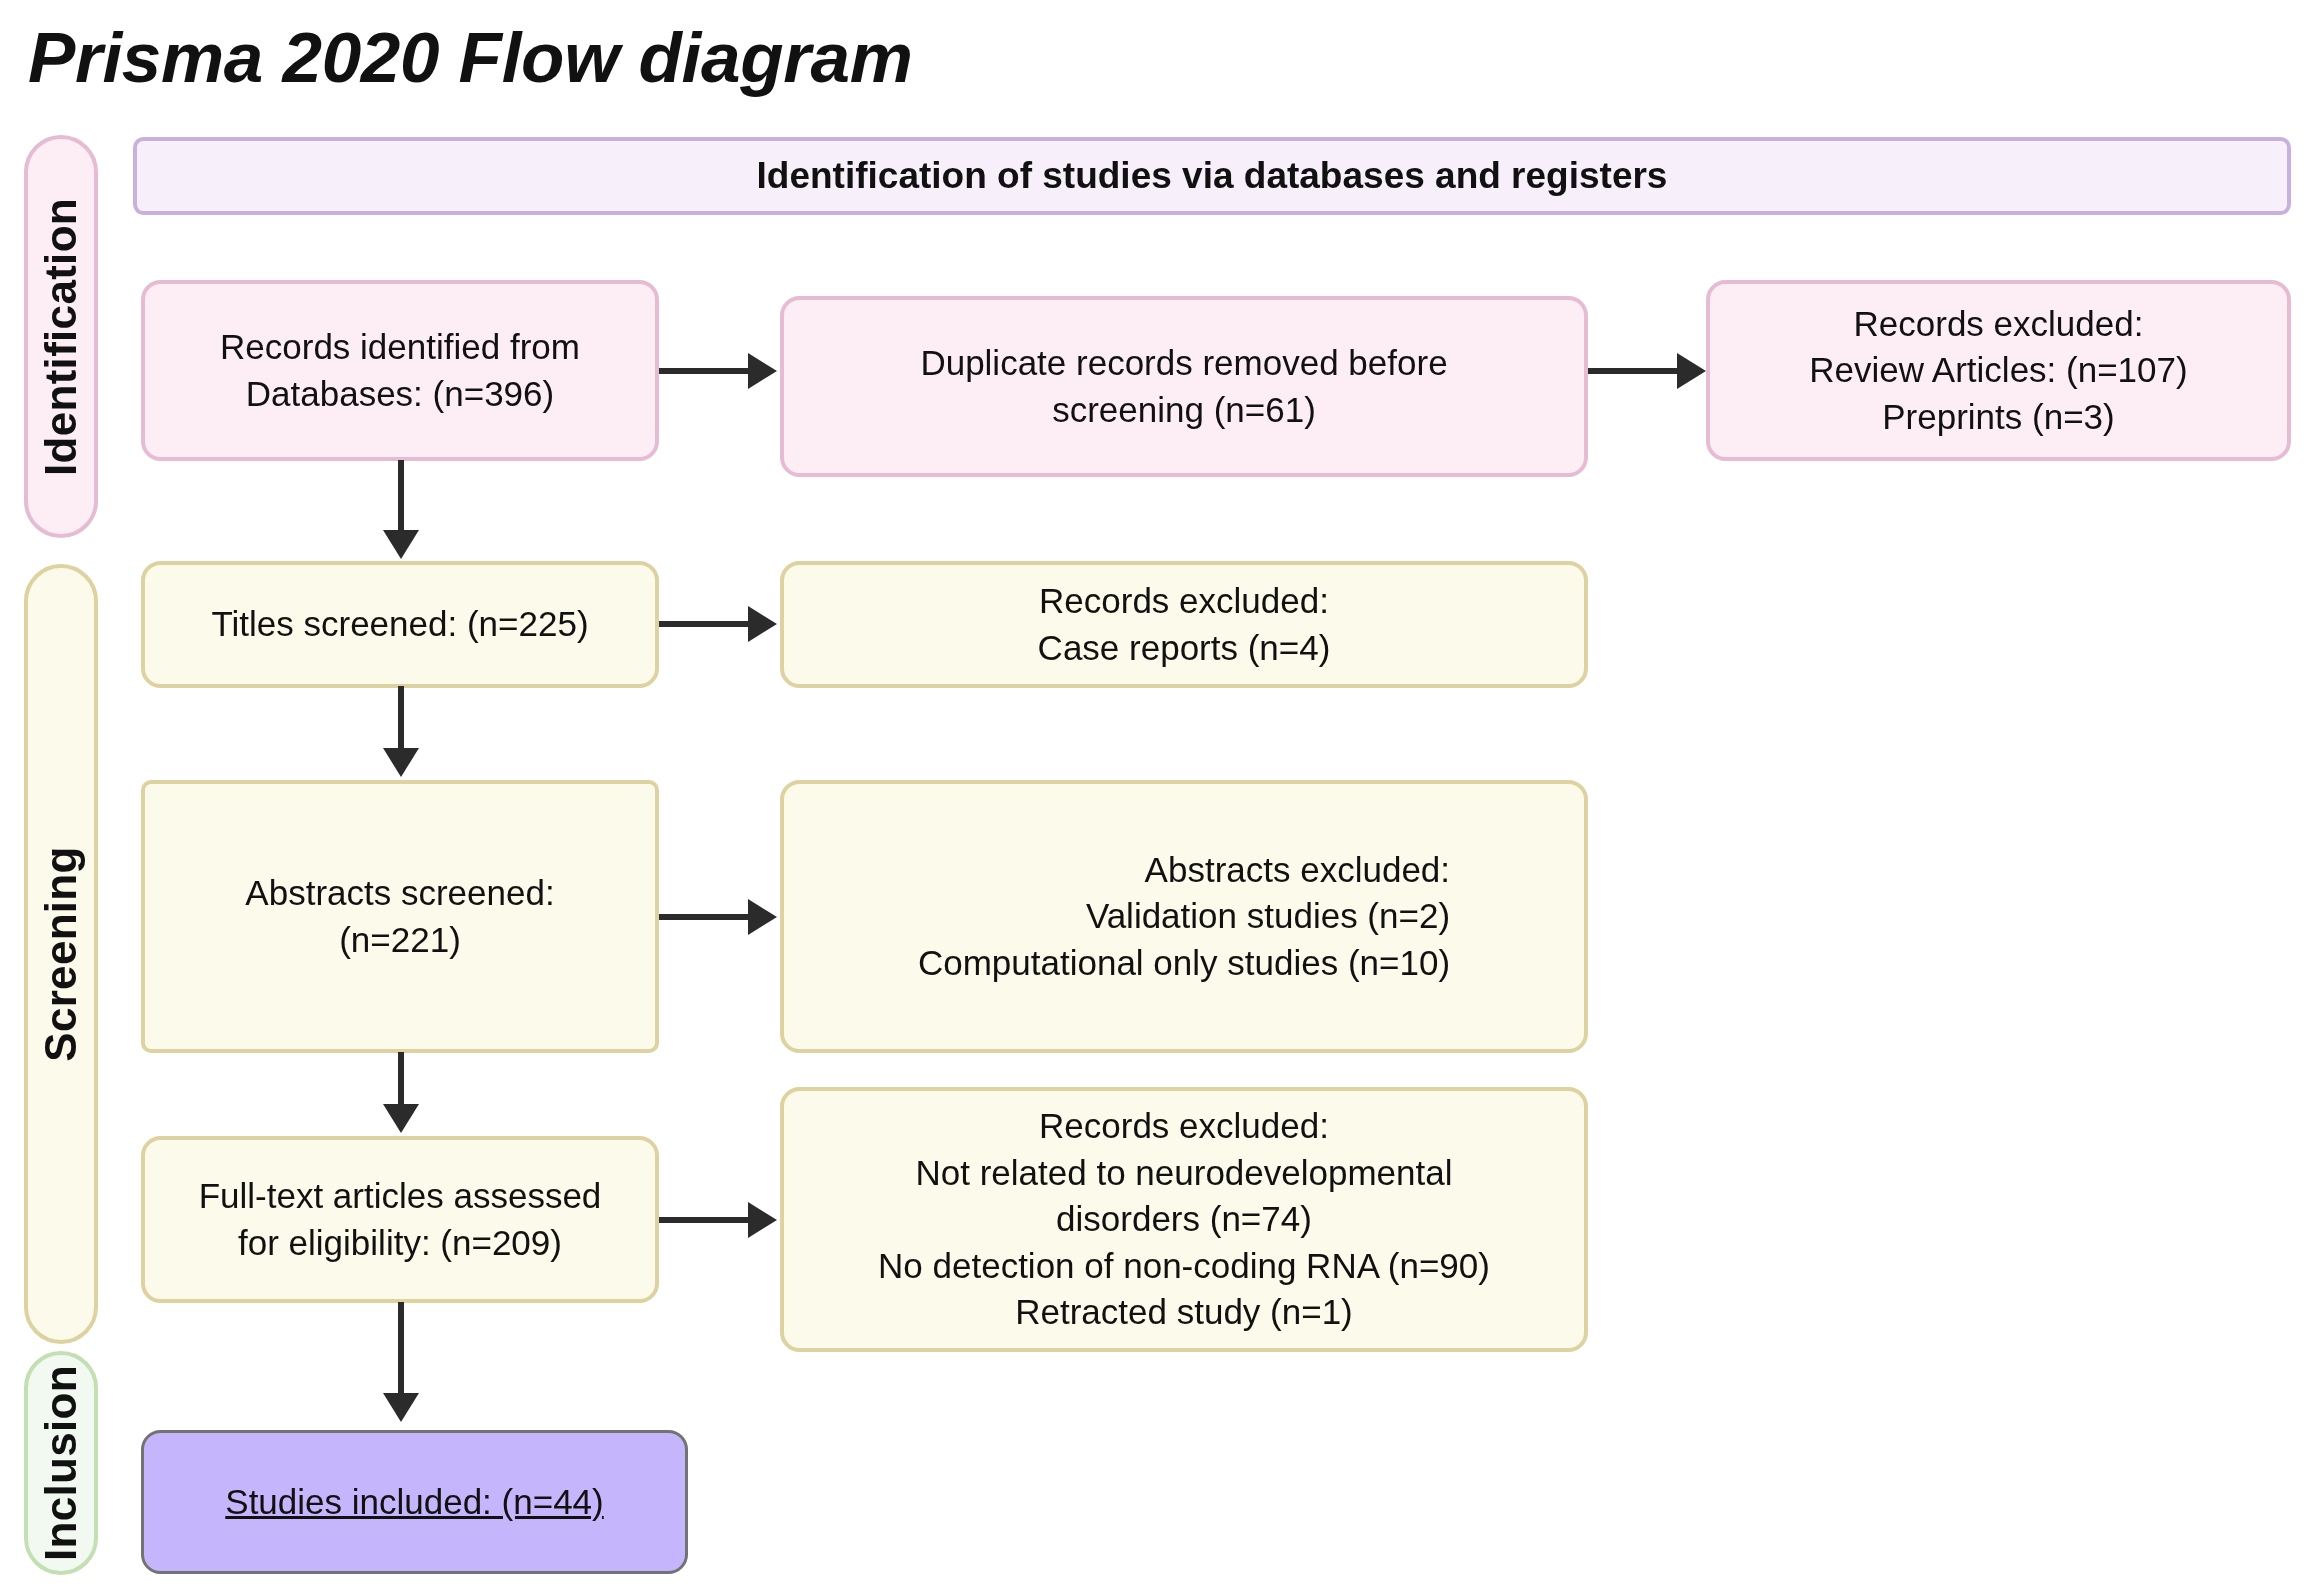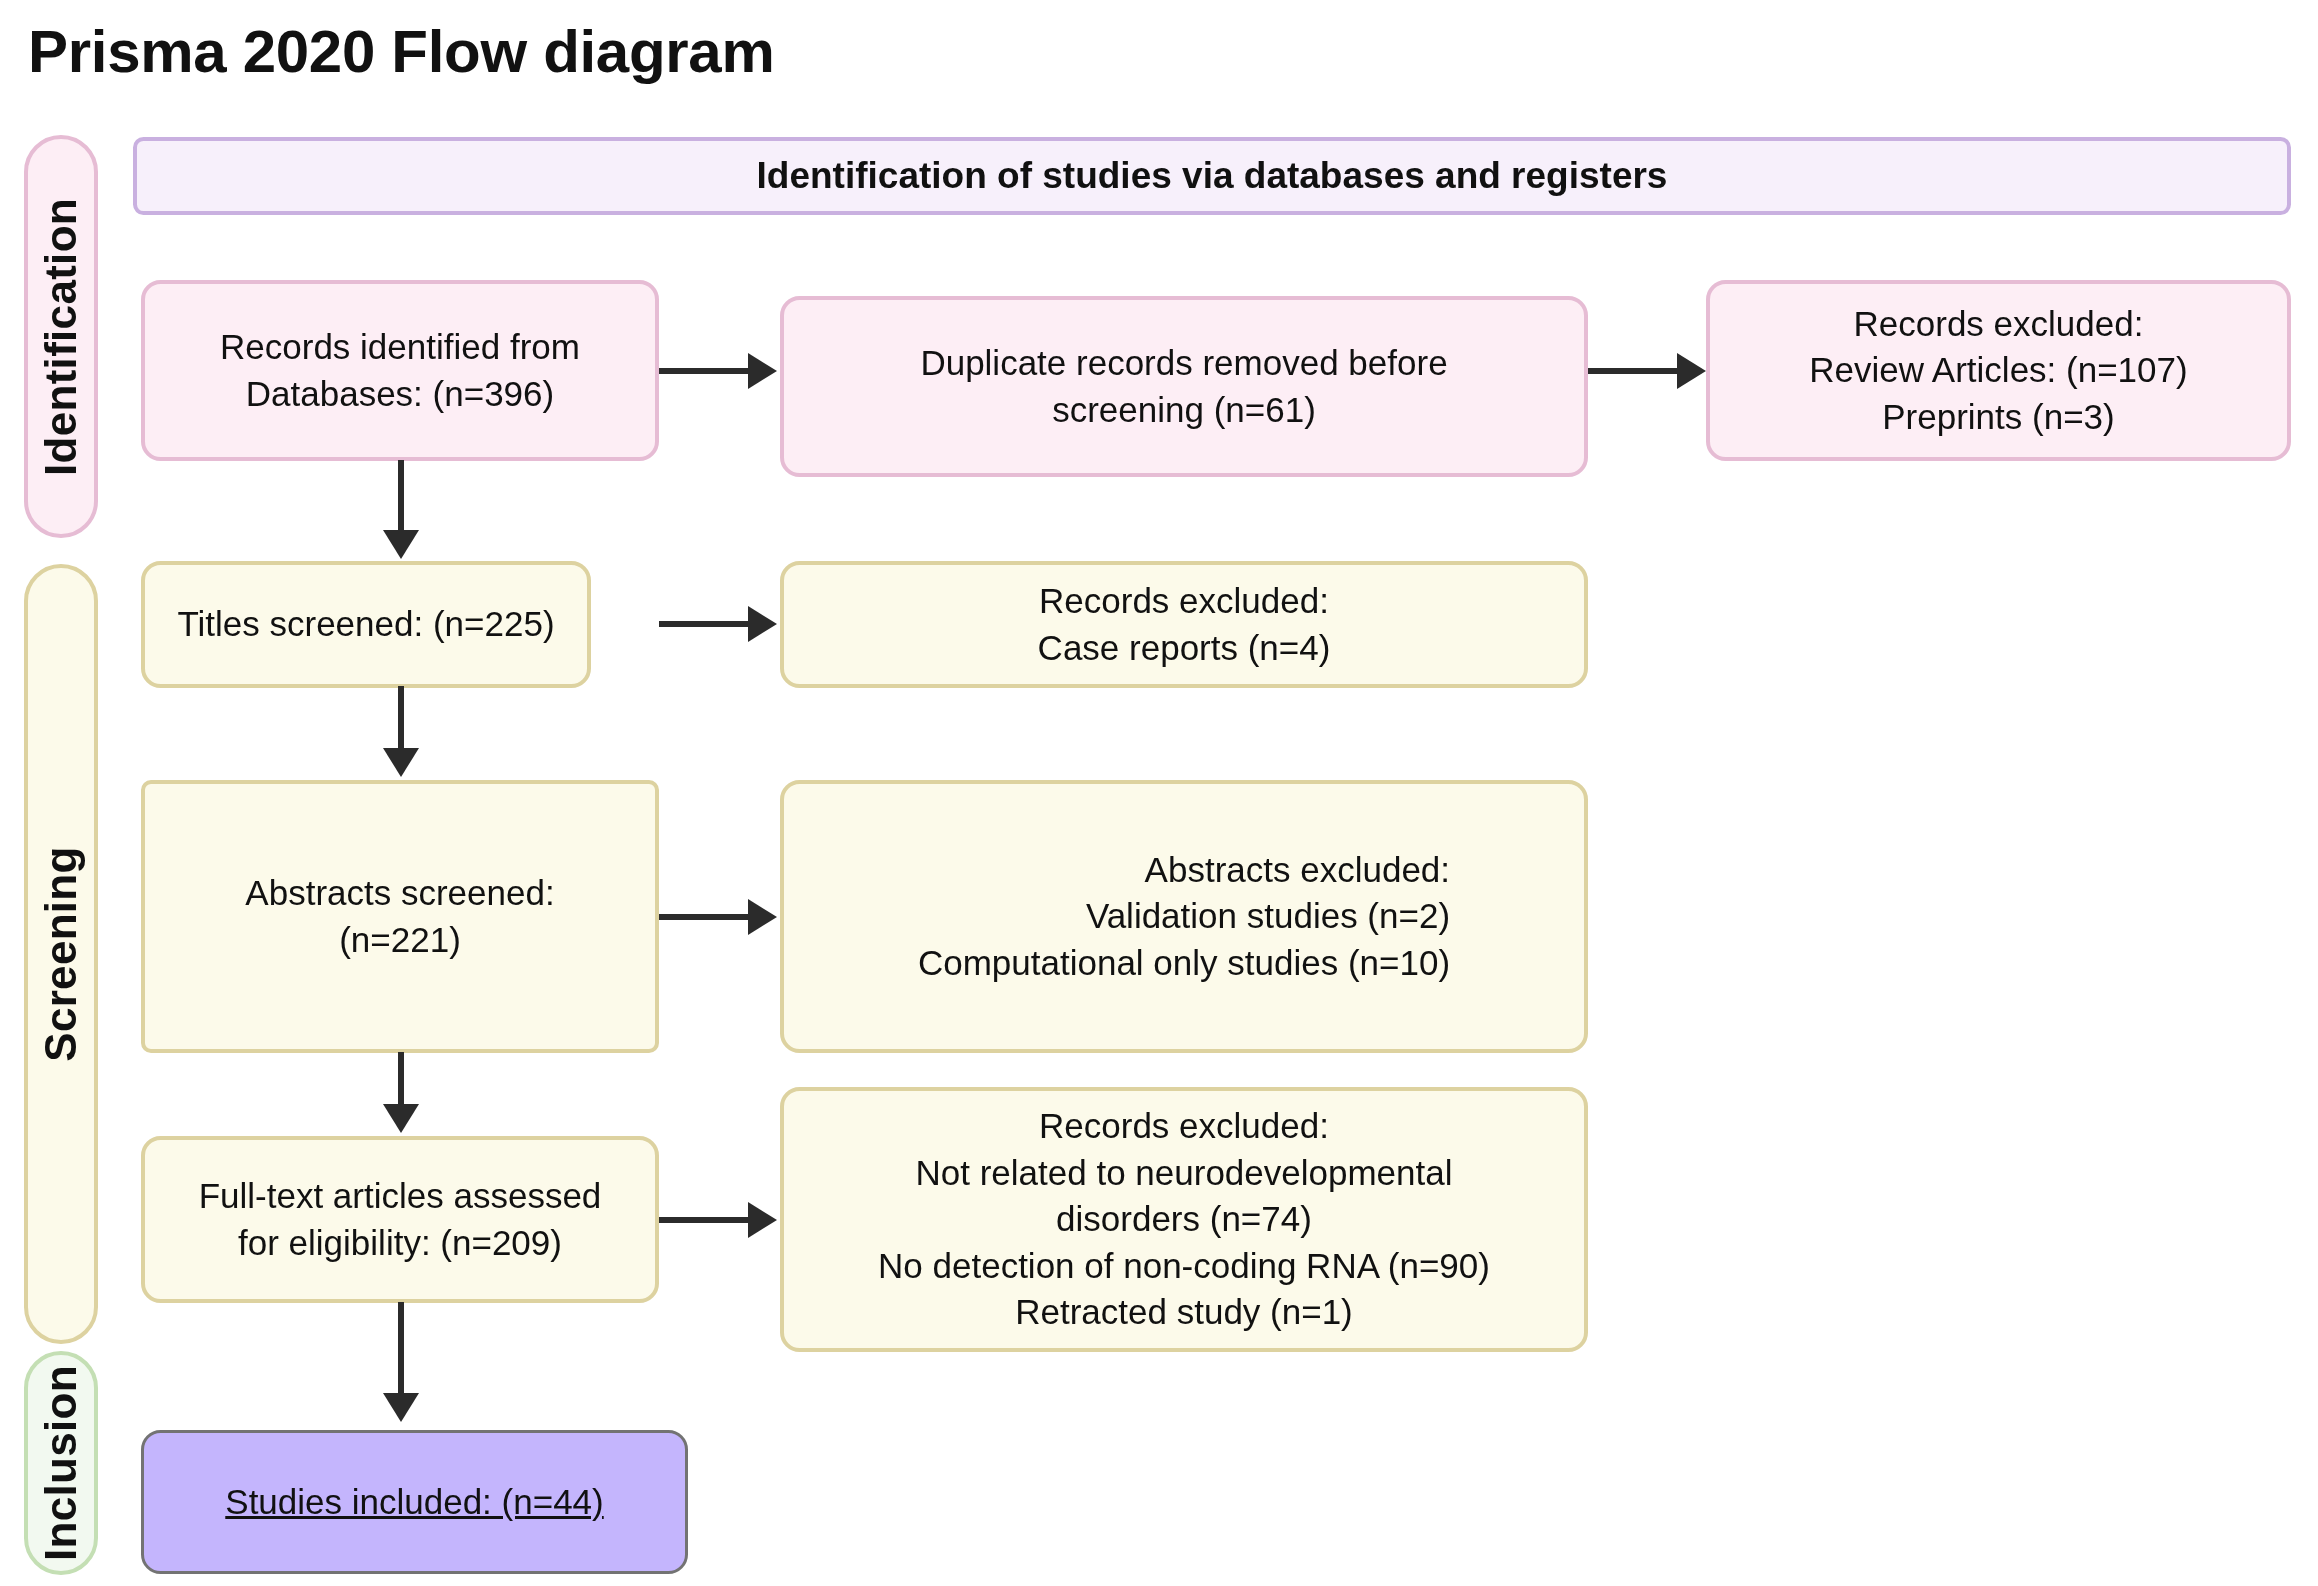--- a/index.html
+++ b/index.html
@@ -12,25 +12,26 @@
     height: 1586px;
     font-family: "Liberation Sans", sans-serif;
     position: relative;
     overflow: hidden;
   }
 
   #page-title {
     position: absolute;
     left: 28px;
     top: 17.3px;
-    font-size: 60px;
+    font-size: 71px;
     font-weight: bold;
     color: #111111;
     letter-spacing: -0.3px;
     white-space: nowrap;
+    font-style: italic;
   }
 
   
   .stage-rail {
     position: absolute;
     left: 24px;
     width: 74px;
     border-radius: 37px;
     box-sizing: border-box;
     display: flex;
@@ -101,21 +102,21 @@
   .node.pink   { background: #fdeef5; border: 4px solid #e6bcd4; }
   .node.cream  { background: #fcfaea; border: 4px solid #ddd2a0; }
   .node.green  { background: #c4b5fd; border: 3px solid #737373; text-decoration: underline; }
 
   
   #node-records-identified      { left: 141px;  top: 280px;  width: 518px;  height: 181px; }
   #node-duplicates-removed      { left: 780px; top: 296px;  width: 808px; height: 181px; }
   #node-records-excluded-id     { left: 1706px; top: 280px;  width: 585px; height: 181px; }
 
   
-  #node-titles-screened         { left: 141px;  top: 561px;  width: 450px;  height: 127px; }
+  #node-titles-screened         { left: 141px;  top: 561px;  width: 518px;  height: 127px; }
   #node-records-excluded-titles { left: 780px; top: 561px;  width: 808px; height: 127px; }
 
   #node-abstracts-screened      { left: 141px;  top: 780px; width: 518px;  height: 273px; border-radius: 10px; }
   #node-abstracts-excluded      { left: 780px; top: 780px; width: 808px; height: 273px; text-align: right; }
 
   #node-fulltext-assessed       { left: 141px;  top: 1136px; width: 518px;  height: 167px; }
   #node-records-excluded-full   { left: 780px; top: 1087px; width: 808px; height: 265px; }
 
   
   #node-studies-included        { left: 141px;  top: 1430px; width: 547px;  height: 144px; }

